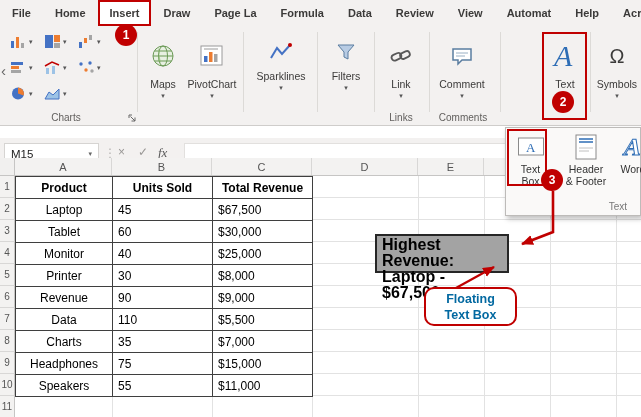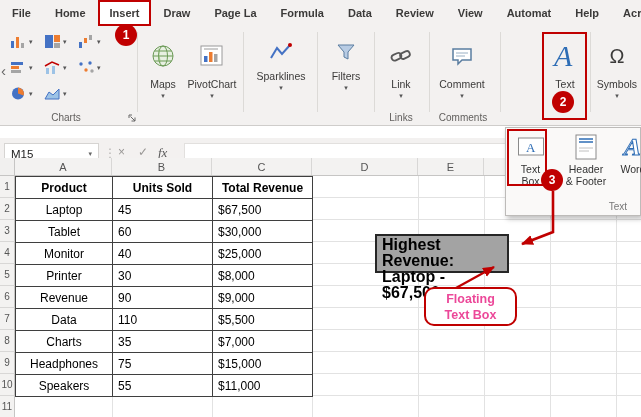--- a/index.html
+++ b/index.html
@@ -54,21 +54,21 @@
 
   
   .flyout{position:absolute;left:505px;top:127px;width:136px;height:89px;background:#faf9f8;border:1px solid #bdbbb9;box-shadow:2px 3px 5px rgba(0,0,0,.25);z-index:40;}
   .flyitem{position:absolute;top:3px;text-align:center;font-size:10.5px;color:#333;line-height:12px;cursor:pointer;}
   .fi-icon{height:32px;display:flex;align-items:center;justify-content:center;}
   .flygroup{position:absolute;right:13px;bottom:3px;font-size:10px;color:#777;}
 
   
   .redbox{position:absolute;border:2px solid #C00000;z-index:50;}
   .rcircle{position:absolute;width:22px;height:22px;border-radius:11px;background:#C00000;color:#fff;display:flex;align-items:center;justify-content:center;font-size:12px;font-weight:bold;z-index:56;}
-  .callout{position:absolute;left:424px;top:287px;width:93px;height:39px;background:#fff;border:2px solid #C00000;border-radius:10px;color:#ec4899;font-size:12.5px;font-weight:bold;text-align:center;line-height:16px;z-index:55;padding-top:2px;}
+  .callout{position:absolute;left:424px;top:287px;width:93px;height:39px;background:#fff;border:2px solid #C00000;border-radius:10px;color:#0369a1;font-size:12.5px;font-weight:bold;text-align:center;line-height:16px;z-index:55;padding-top:2px;}
   .arrows{position:absolute;left:0;top:0;z-index:60;pointer-events:none;}
 </style>
 </head>
 <body>
 
 <div class="stage">
 
   <div class="tabbar">
     <div class="tabs">
         <div class="tab">File</div>

